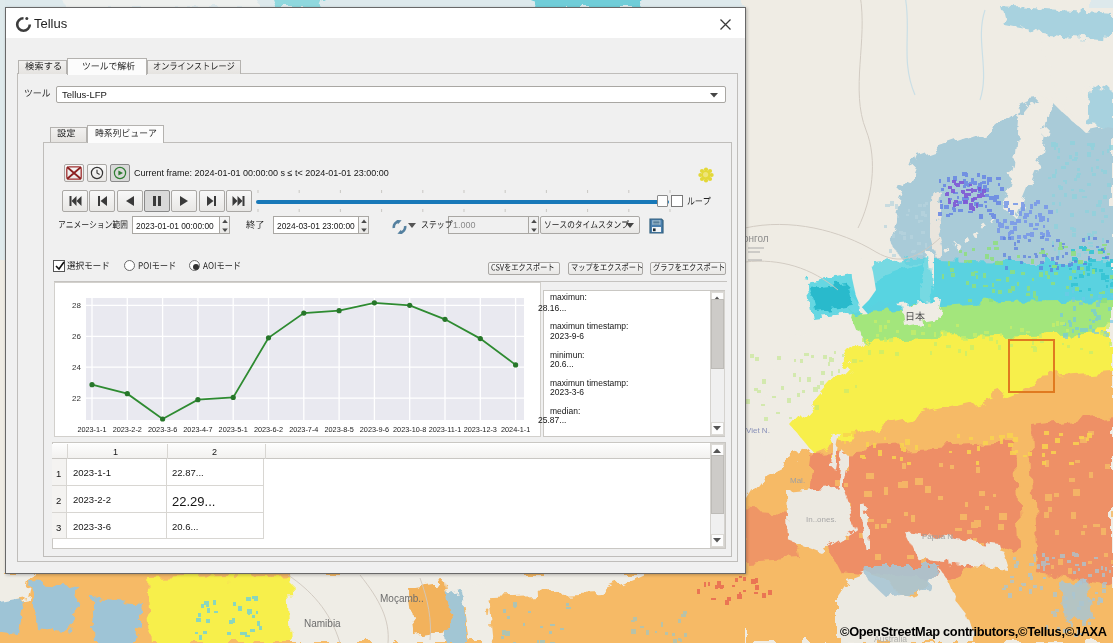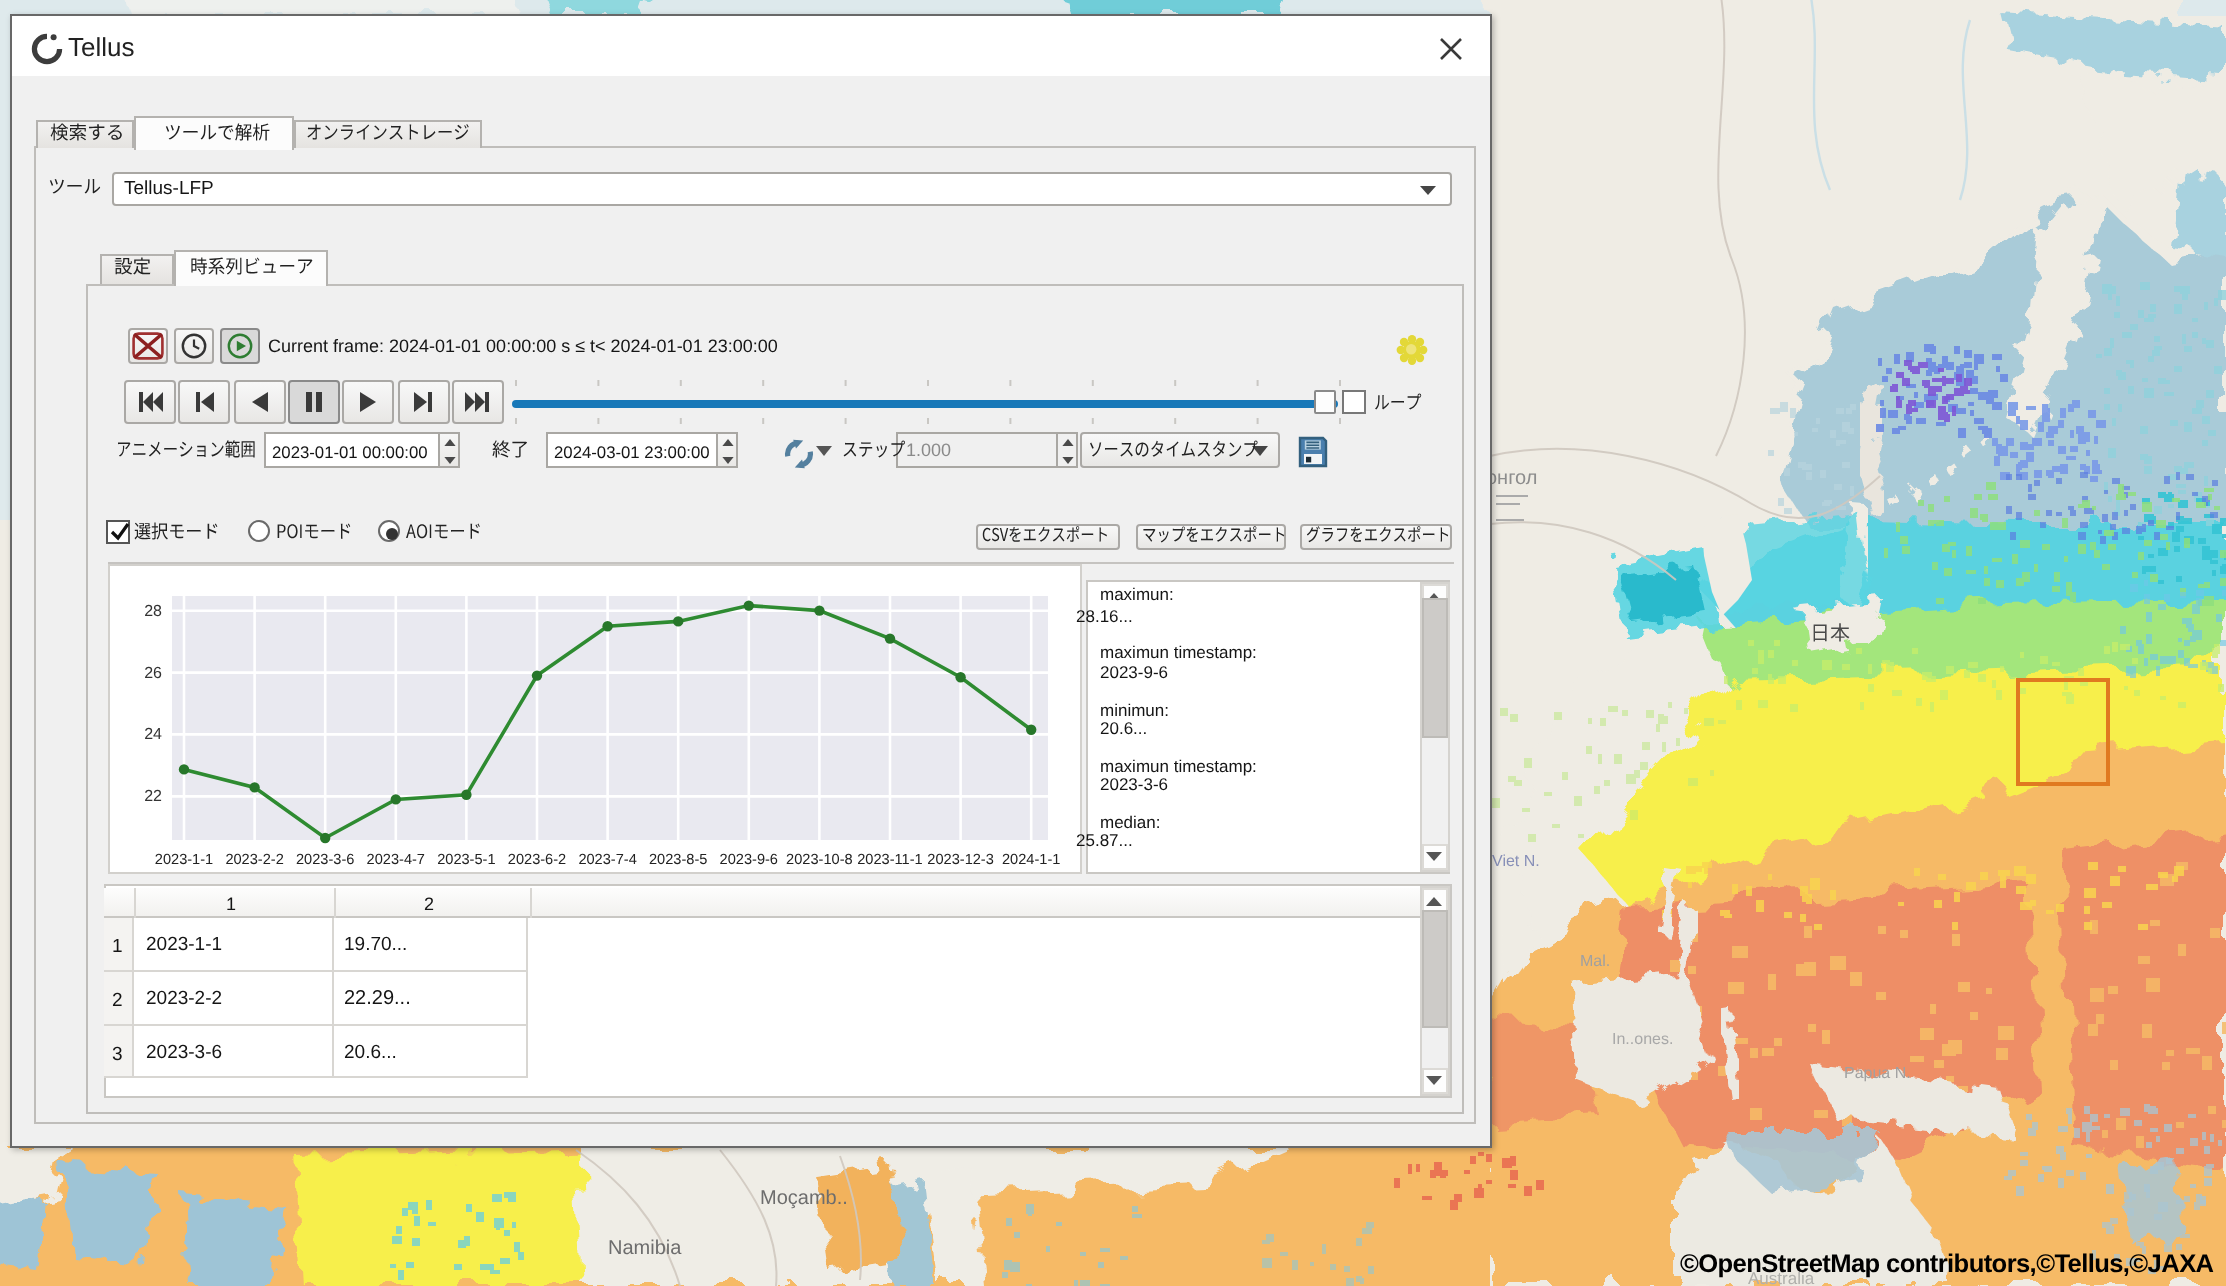--- a/index.html
+++ b/index.html
@@ -1274,27 +1274,27 @@
 <div class="abs" style="left:61px;top:436px;width:1px;height:15px;background:#d8d6d2"></div>
 <div class="abs" style="left:160.6px;top:436px;width:1px;height:15px;background:#d8d6d2"></div>
 <div class="abs" style="left:258.5px;top:436px;width:1px;height:15px;background:#d8d6d2"></div>
 <div class="txt" style="left:107px;top:439px;font-size:9px">1</div>
 <div class="txt" style="left:206px;top:439px;font-size:9px">2</div>
 <div class="cell" style="left:46px;top:451.0px;width:15px;height:26.8px;background:#f4f3f1"></div>
 <div class="cell" style="left:61px;top:451.0px;width:99.6px;height:26.8px"></div>
 <div class="cell" style="left:160.6px;top:451.0px;width:97.9px;height:26.8px"></div>
 <div class="txt" style="left:50px;top:460.0px;font-size:9.5px">1</div>
 <div class="txt" style="left:67px;top:459.0px;font-size:9.5px">2023-1-1</div>
-<div class="txt" style="left:166px;top:459.0px;font-size:9.5px">19.70...</div>
+<div class="txt" style="left:166px;top:459.0px;font-size:9.5px">22.87...</div>
 <div class="cell" style="left:46px;top:477.8px;width:15px;height:26.8px;background:#f4f3f1"></div>
 <div class="cell" style="left:61px;top:477.8px;width:99.6px;height:26.8px"></div>
 <div class="cell" style="left:160.6px;top:477.8px;width:97.9px;height:26.8px"></div>
 <div class="txt" style="left:50px;top:486.8px;font-size:9.5px">2</div>
 <div class="txt" style="left:67px;top:485.8px;font-size:9.5px">2023-2-2</div>
-<div class="txt" style="left:166px;top:485.8px;font-size:10px">22.29...</div>
+<div class="txt" style="left:166px;top:485.8px;font-size:13px">22.29...</div>
 <div class="cell" style="left:46px;top:504.6px;width:15px;height:26.8px;background:#f4f3f1"></div>
 <div class="cell" style="left:61px;top:504.6px;width:99.6px;height:26.8px"></div>
 <div class="cell" style="left:160.6px;top:504.6px;width:97.9px;height:26.8px"></div>
 <div class="txt" style="left:50px;top:513.6px;font-size:9.5px">3</div>
 <div class="txt" style="left:67px;top:512.6px;font-size:9.5px">2023-3-6</div>
 <div class="txt" style="left:166px;top:512.6px;font-size:9.5px">20.6...</div>
 <div class="abs" style="left:704px;top:435px;width:15px;height:105px;background:#f0f0f0;border:1px solid #d5d3cf"></div>
       <div class="abs" style="left:705px;top:436px;width:13px;height:13px;background:#fdfdfd;border:1px solid #dcdad6"></div>
       <svg class="abs" style="left:707px;top:440px" width="9" height="6">
         <path d="M0 5 L8 5 L4 0.5 Z" fill="#555"></path>

